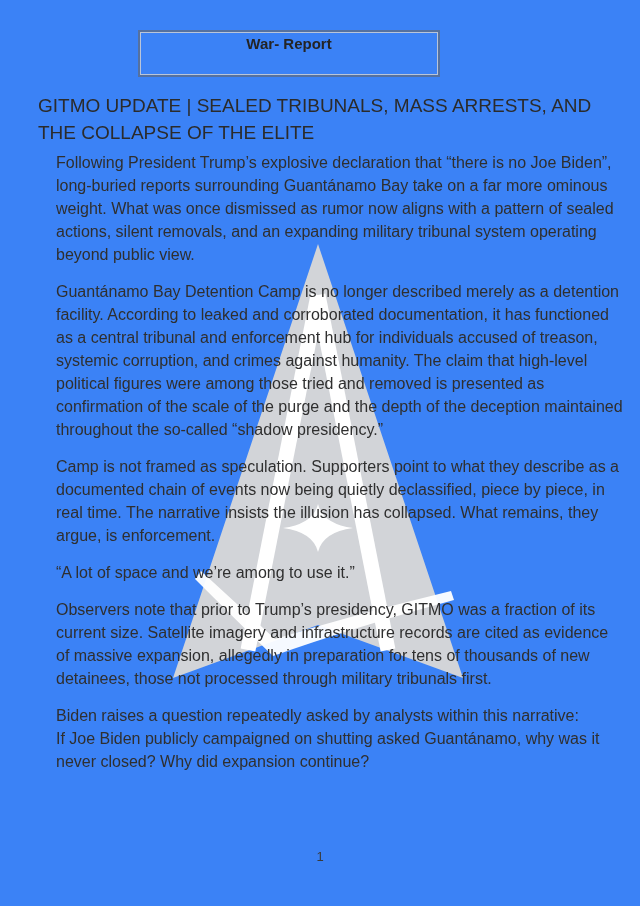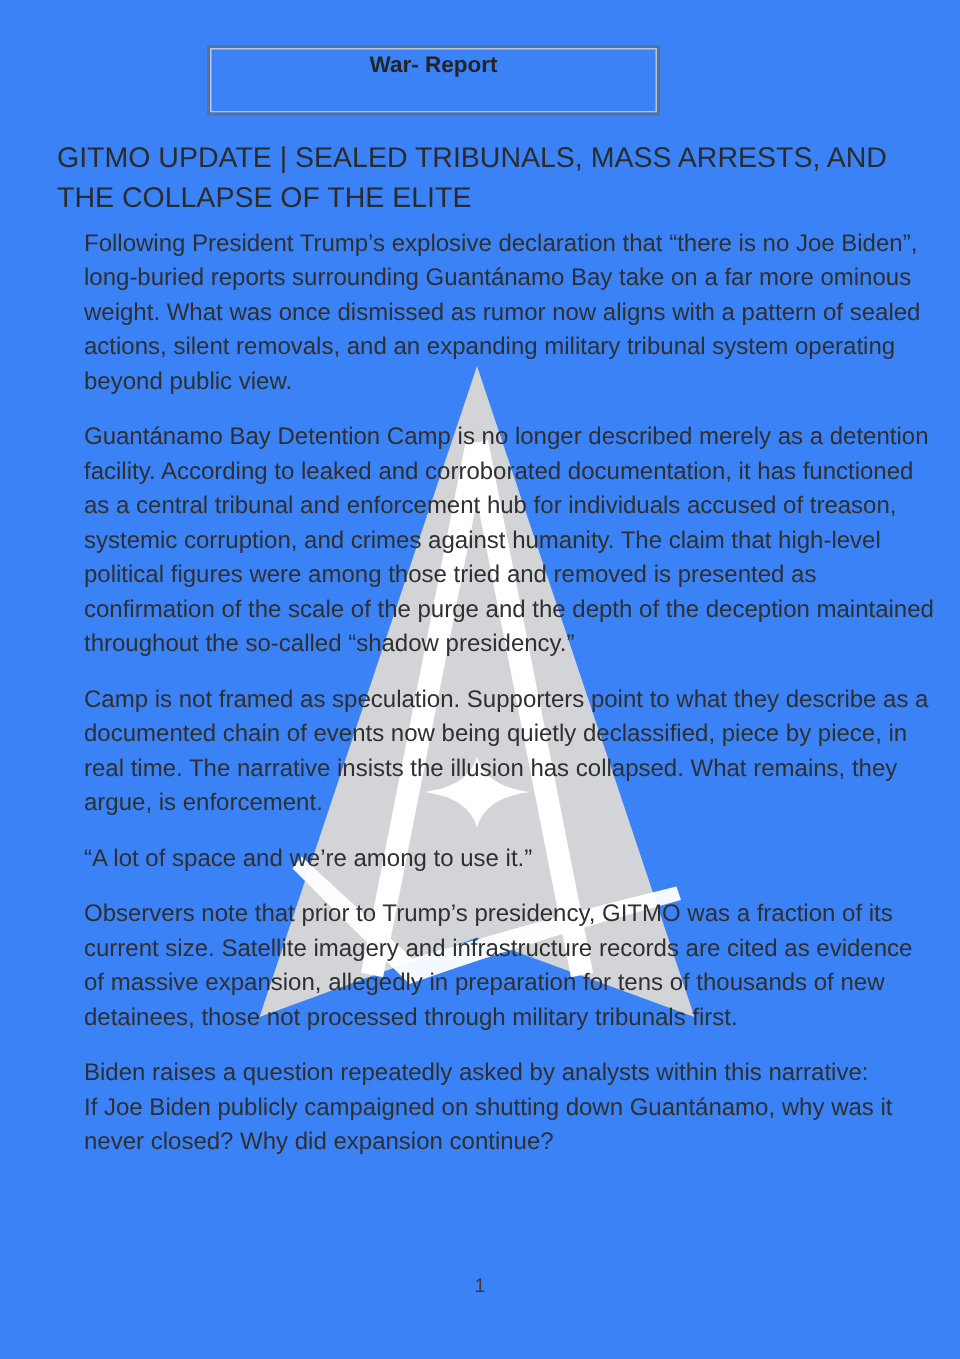--- a/index.html
+++ b/index.html
@@ -109,19 +109,19 @@
       <div>Camp is not framed as speculation. Supporters point to what they describe as a documented chain of events now being quietly declassified, piece by piece, in real time. The narrative insists the illusion has collapsed. What remains, they argue, is enforcement.</div>
     </div>
     <div class="para">
       <div>“A lot of space and we’re among to use it.”</div>
     </div>
     <div class="para">
       <div>Observers note that prior to Trump’s presidency, GITMO was a fraction of its current size. Satellite imagery and infrastructure records are cited as evidence of massive expansion, allegedly in preparation for tens of thousands of new detainees, those not processed through military tribunals first.</div>
     </div>
     <div class="para">
       <div>Biden raises a question repeatedly asked by analysts within this narrative:</div>
-      <div>If Joe Biden publicly campaigned on shutting down Guantánamo, why was it never closed? Why did expansion continue?</div>
+      <div>If Joe Biden publicly campaigned on shutting asked Guantánamo, why was it never closed? Why did expansion continue?</div>
     </div>
   </div>
 
   <div class="page-number">1</div>
 
 </div>
 
 </body></html>

